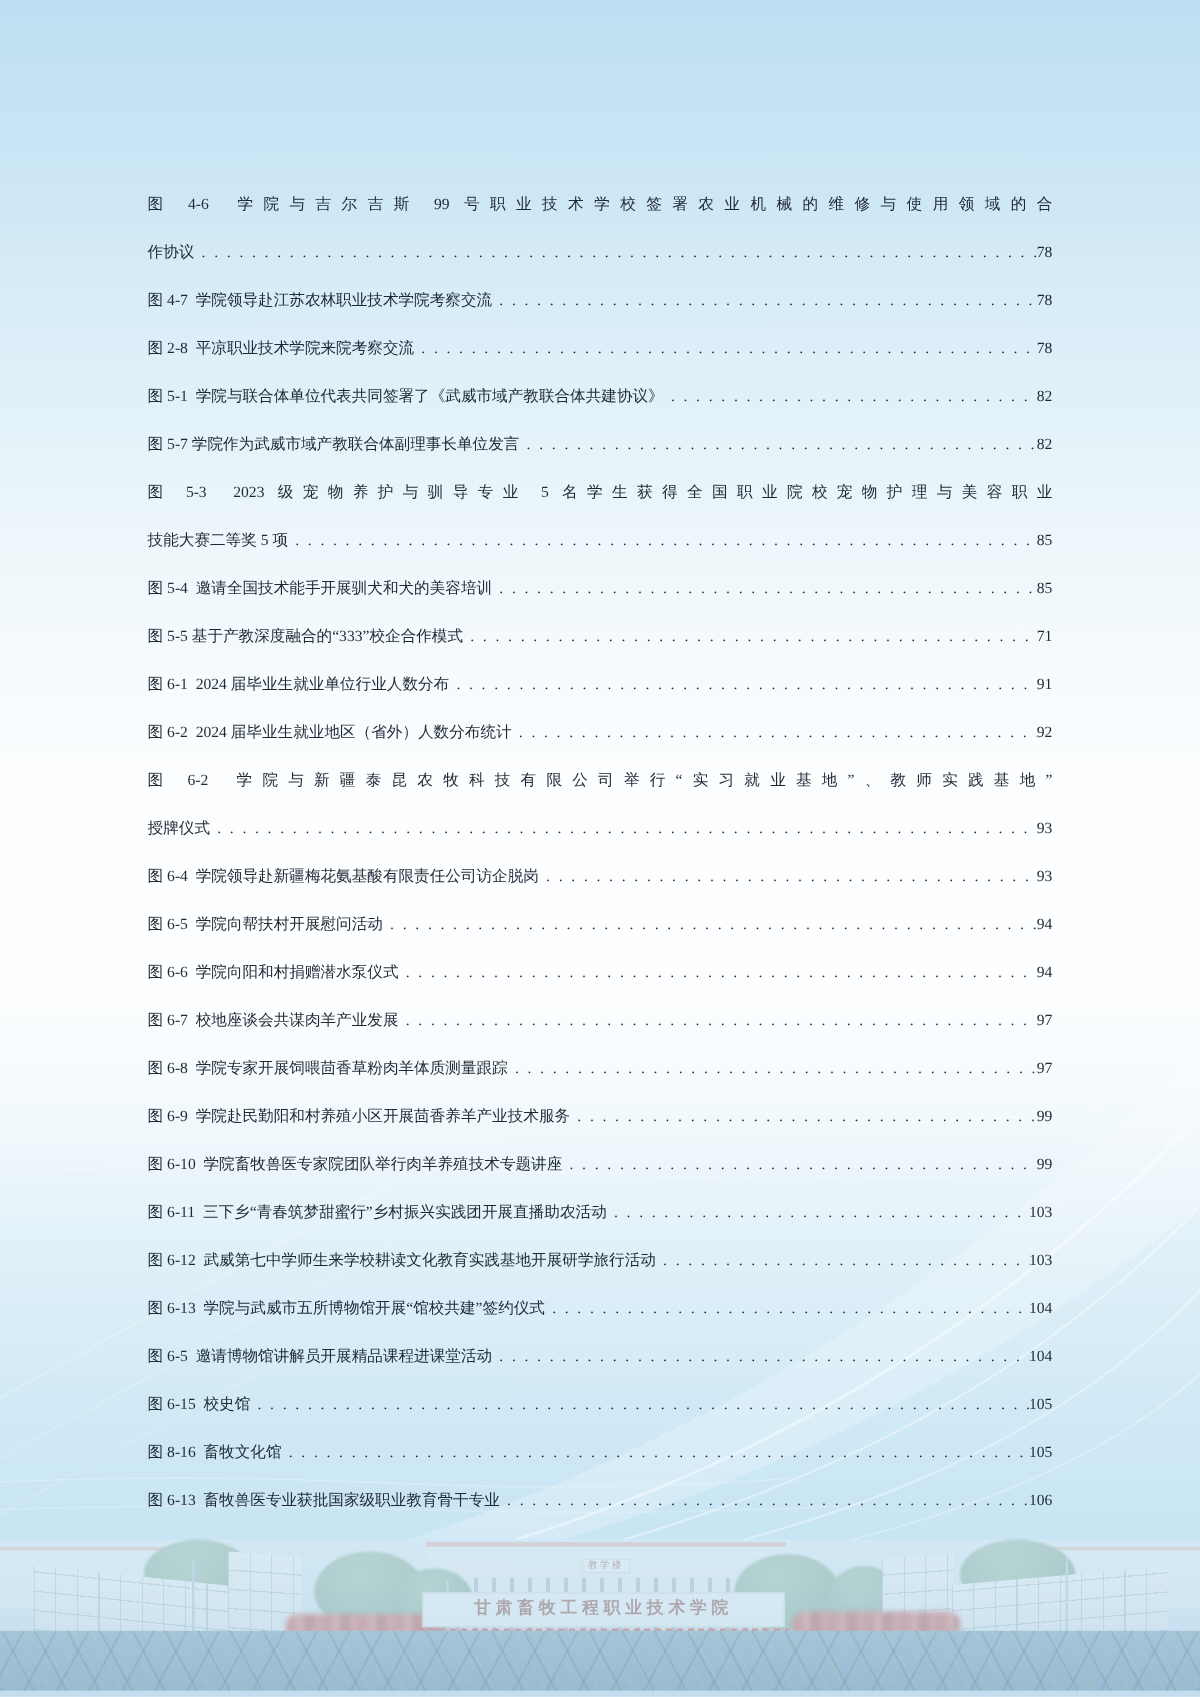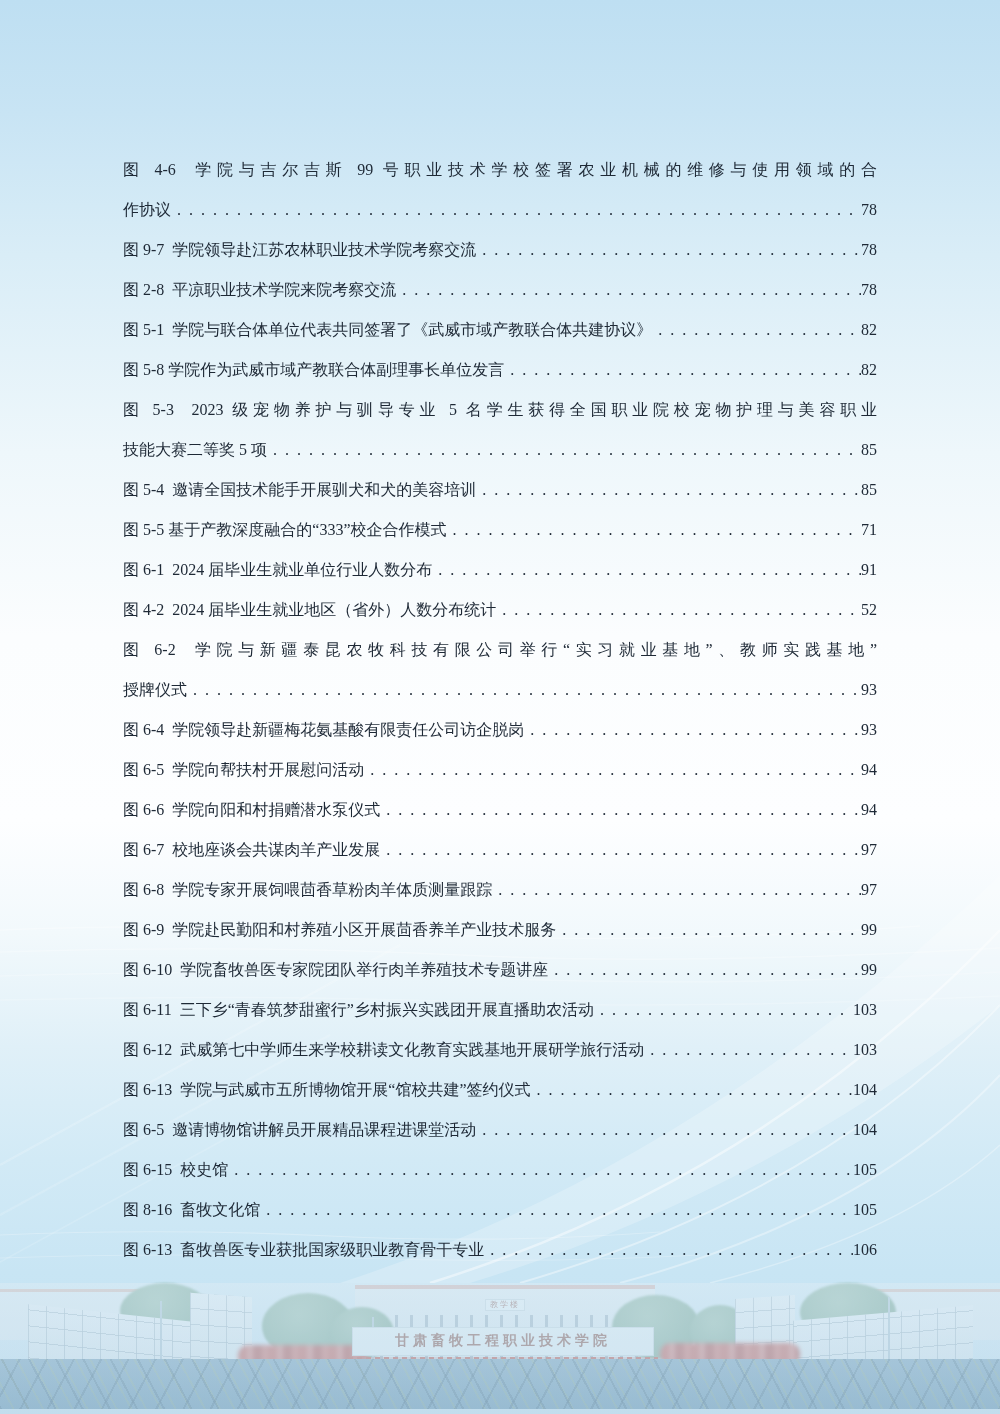--- a/index.html
+++ b/index.html
@@ -26,21 +26,21 @@
     position: absolute;
     left: 0; top: 0;
     width: 1000px; height: 1414px;
     pointer-events: none;
   }
   .toc {
     position: absolute;
     left: 123px;
     top: 150px;
     width: 754px;
-    font-size: 16px;
+    font-size: 13px;
     line-height: 40px;
     color: #1e2936;
   }
   .entry { margin: 0; }
   .line { height: 40px; }
   .line.wrap {
     text-align: justify;
     text-align-last: justify;
     overflow: hidden;
   }
@@ -187,42 +187,42 @@
       <div class="entry">
         <div class="line wrap"><span class="t">图 4-6  学院与吉尔吉斯 99 号职业技术学校签署农业机械的维修与使用领域的合</span></div>
         <div class="line final">
           <span class="t">作协议</span>
           <span class="leader"></span>
           <span class="pg">78</span>
         </div>
       </div>
       <div class="entry">
         <div class="line final">
-          <span class="t">图 9-7  学院领导赴江苏农林职业技术学院考察交流</span>
+          <span class="t">图 4-7  学院领导赴江苏农林职业技术学院考察交流</span>
           <span class="leader"></span>
           <span class="pg">78</span>
         </div>
       </div>
       <div class="entry">
         <div class="line final">
           <span class="t">图 2-8  平凉职业技术学院来院考察交流</span>
           <span class="leader"></span>
           <span class="pg">78</span>
         </div>
       </div>
       <div class="entry">
         <div class="line final">
           <span class="t">图 5-1  学院与联合体单位代表共同签署了《武威市域产教联合体共建协议》</span>
           <span class="leader"></span>
           <span class="pg">82</span>
         </div>
       </div>
       <div class="entry">
         <div class="line final">
-          <span class="t">图 5-8 学院作为武威市域产教联合体副理事长单位发言</span>
+          <span class="t">图 5-7 学院作为武威市域产教联合体副理事长单位发言</span>
           <span class="leader"></span>
           <span class="pg">82</span>
         </div>
       </div>
       <div class="entry">
         <div class="line wrap"><span class="t">图 5-3  2023 级宠物养护与驯导专业 5 名学生获得全国职业院校宠物护理与美容职业</span></div>
         <div class="line final">
           <span class="t">技能大赛二等奖 5 项</span>
           <span class="leader"></span>
           <span class="pg">85</span>
@@ -244,23 +244,23 @@
       </div>
       <div class="entry">
         <div class="line final">
           <span class="t">图 6-1  2024 届毕业生就业单位行业人数分布</span>
           <span class="leader"></span>
           <span class="pg">91</span>
         </div>
       </div>
       <div class="entry">
         <div class="line final">
-          <span class="t">图 4-2  2024 届毕业生就业地区（省外）人数分布统计</span>
-          <span class="leader"></span>
-          <span class="pg">52</span>
+          <span class="t">图 6-2  2024 届毕业生就业地区（省外）人数分布统计</span>
+          <span class="leader"></span>
+          <span class="pg">92</span>
         </div>
       </div>
       <div class="entry">
         <div class="line wrap"><span class="t">图 6-2  学院与新疆泰昆农牧科技有限公司举行“实习就业基地”、教师实践基地”</span></div>
         <div class="line final">
           <span class="t">授牌仪式</span>
           <span class="leader"></span>
           <span class="pg">93</span>
         </div>
       </div>

